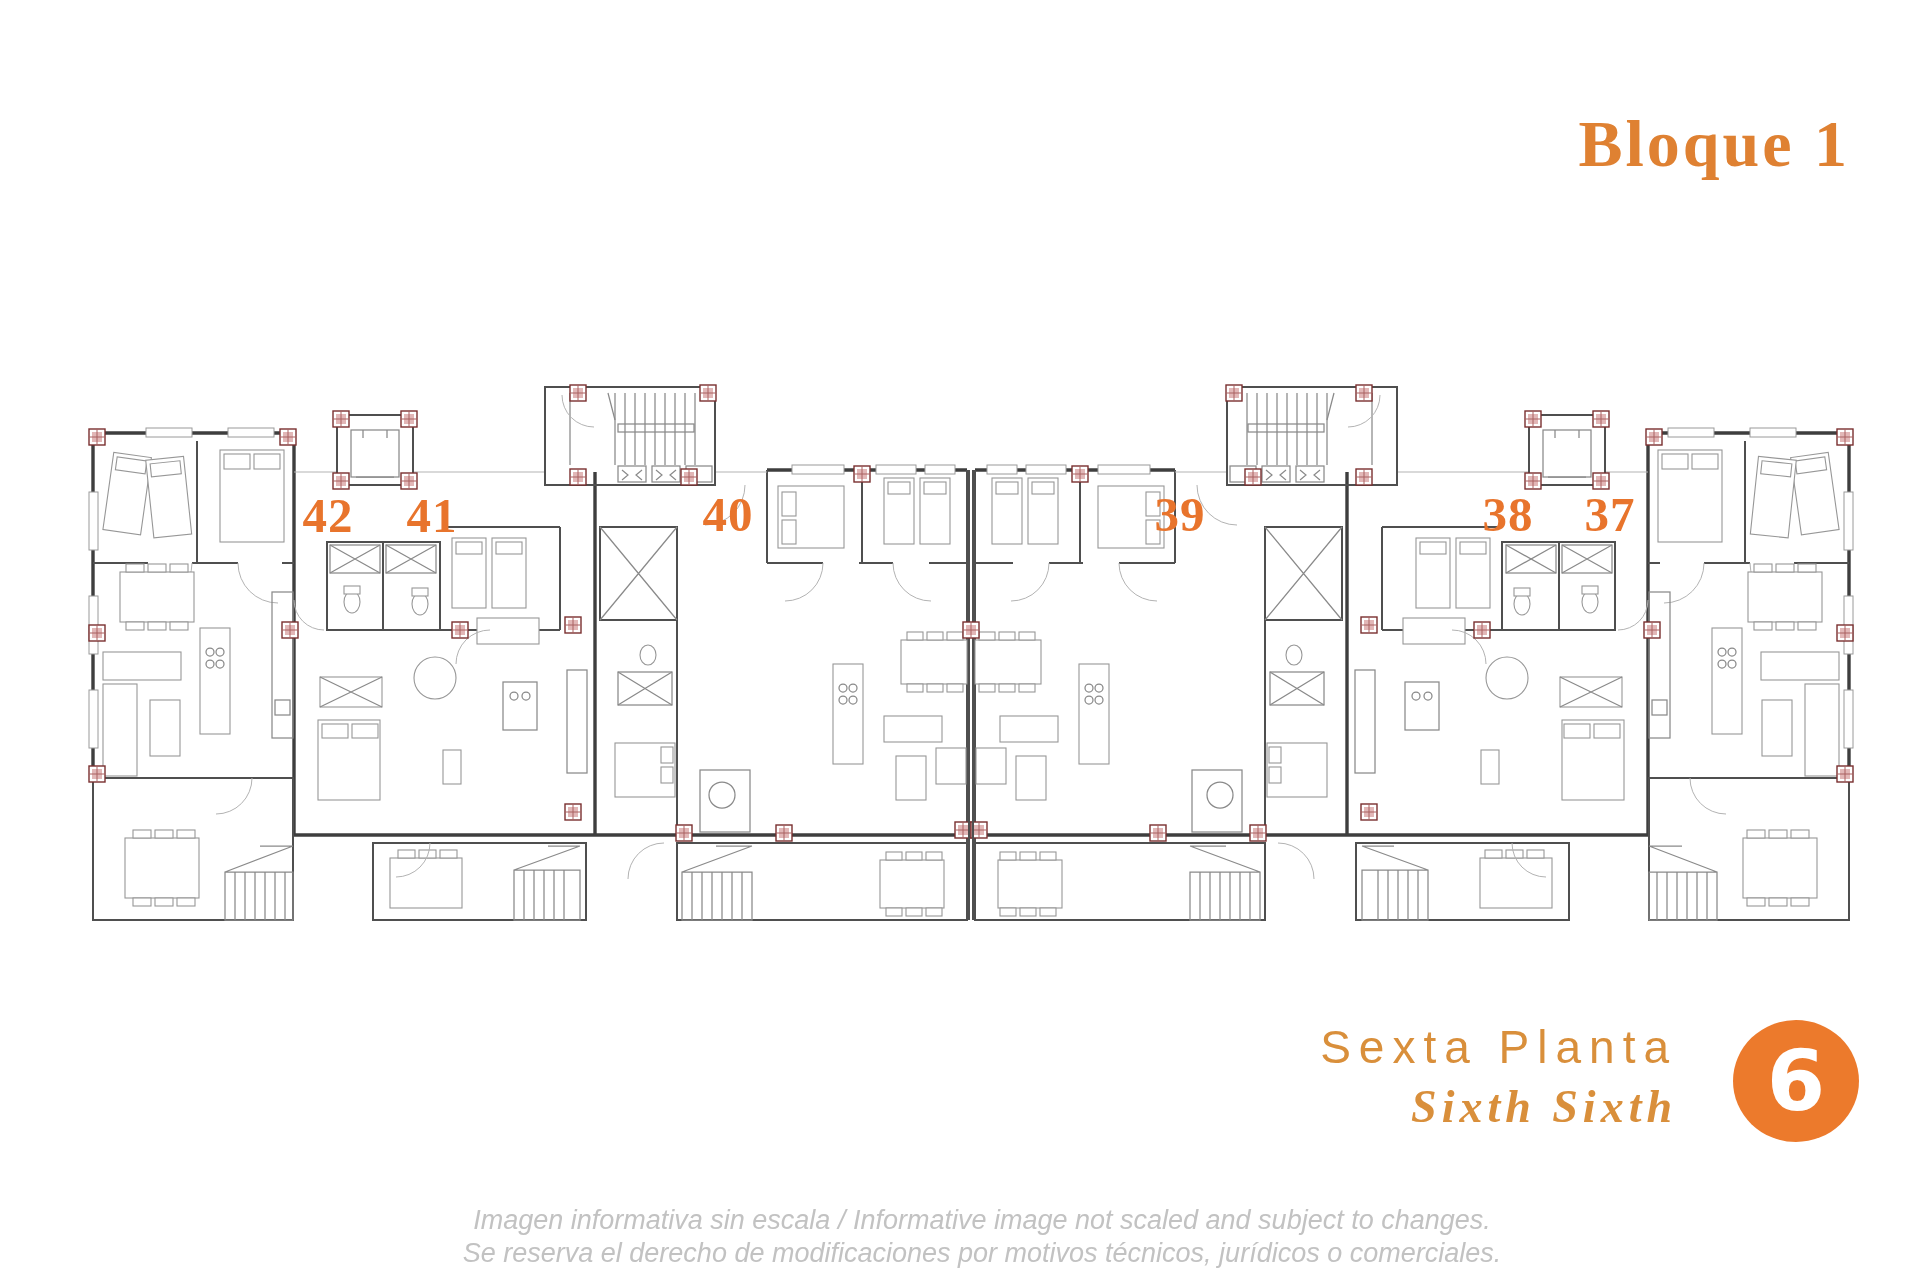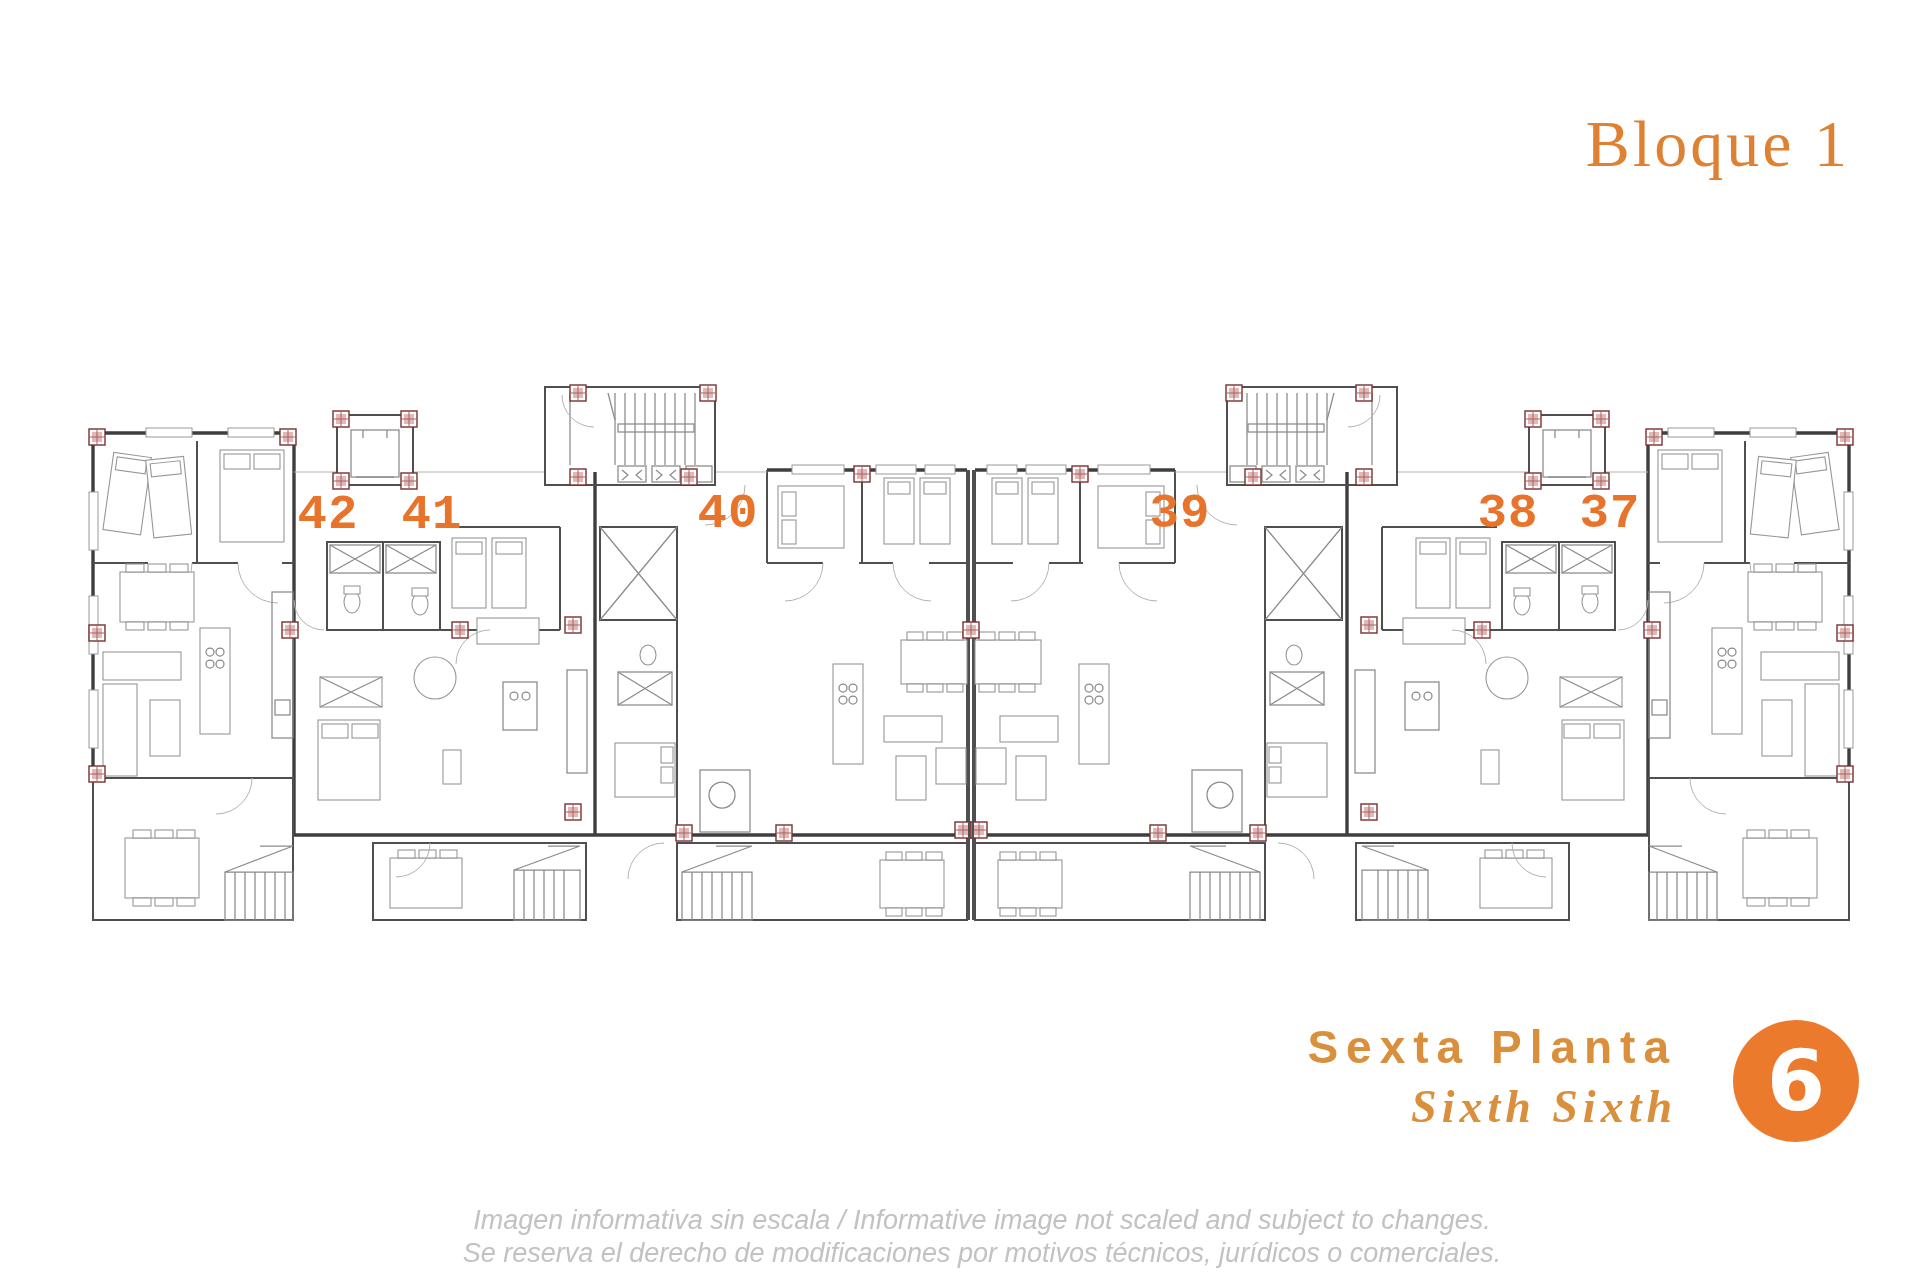--- a/index.html
+++ b/index.html
@@ -9,35 +9,35 @@
 
   
   .w4{stroke:#3e3e3e;stroke-width:3.4;fill:none;}
   .w2{stroke:#4f4f4f;stroke-width:2;fill:none;}
   .w1{stroke:#8a8a8a;stroke-width:1.25;fill:none;}
   .f {stroke:#979797;stroke-width:1.1;fill:#ffffff;}
   .fl{stroke:#b3b3b3;stroke-width:1;fill:none;}
   .win{stroke:#9a9a9a;stroke-width:1;fill:#ffffff;}
 
   .unum{position:absolute;transform:translate(-50%,-50%);
-        font-family:Liberation Mono, monospace;font-weight:bold;
+        font-family:Liberation Serif, serif;font-weight:bold;
         font-size:49px;letter-spacing:1px;color:#E8742C;}
   #n42{left:328px;top:515px}
   #n41{left:432px;top:515px}
   #n40{left:728px;top:514px}
   #n39{left:1180px;top:514px}
   #n38{left:1508px;top:514px}
   #n37{left:1610px;top:514px}
 
   #title{position:absolute;top:106px;right:70px;
-         font-family:"Liberation Serif",serif;font-weight:normal;
+         font-family:"Liberation Serif",serif;font-weight:bold;
          font-size:66px;letter-spacing:3px;color:#DF8132;}
 
   #floor-labels{position:absolute;top:1020px;right:243px;text-align:right;color:#D98F3B;}
-  .fl-es{font-size:46px;font-weight:bold;letter-spacing:8px;white-space:nowrap;margin-left:22px;}
+  .fl-es{font-size:46px;font-weight:normal;letter-spacing:8px;white-space:nowrap;margin-left:22px;}
   .fl-en{font-size:46px;font-weight:bold;font-style:italic;
          font-family:"Liberation Serif",serif;letter-spacing:5px;
          margin-top:6px;white-space:nowrap;}
 
   #badge{position:absolute;left:1733px;top:1020px;width:126px;height:122px;
          border-radius:50%;background:#EC7A2C;color:#ffffff;
          display:flex;align-items:center;justify-content:center;
          font-family:"DejaVu Sans",sans-serif;font-weight:bold;font-size:84px;}
 
   #disclaimer{position:absolute;left:0;top:1204px;width:1920px;text-align:center;

